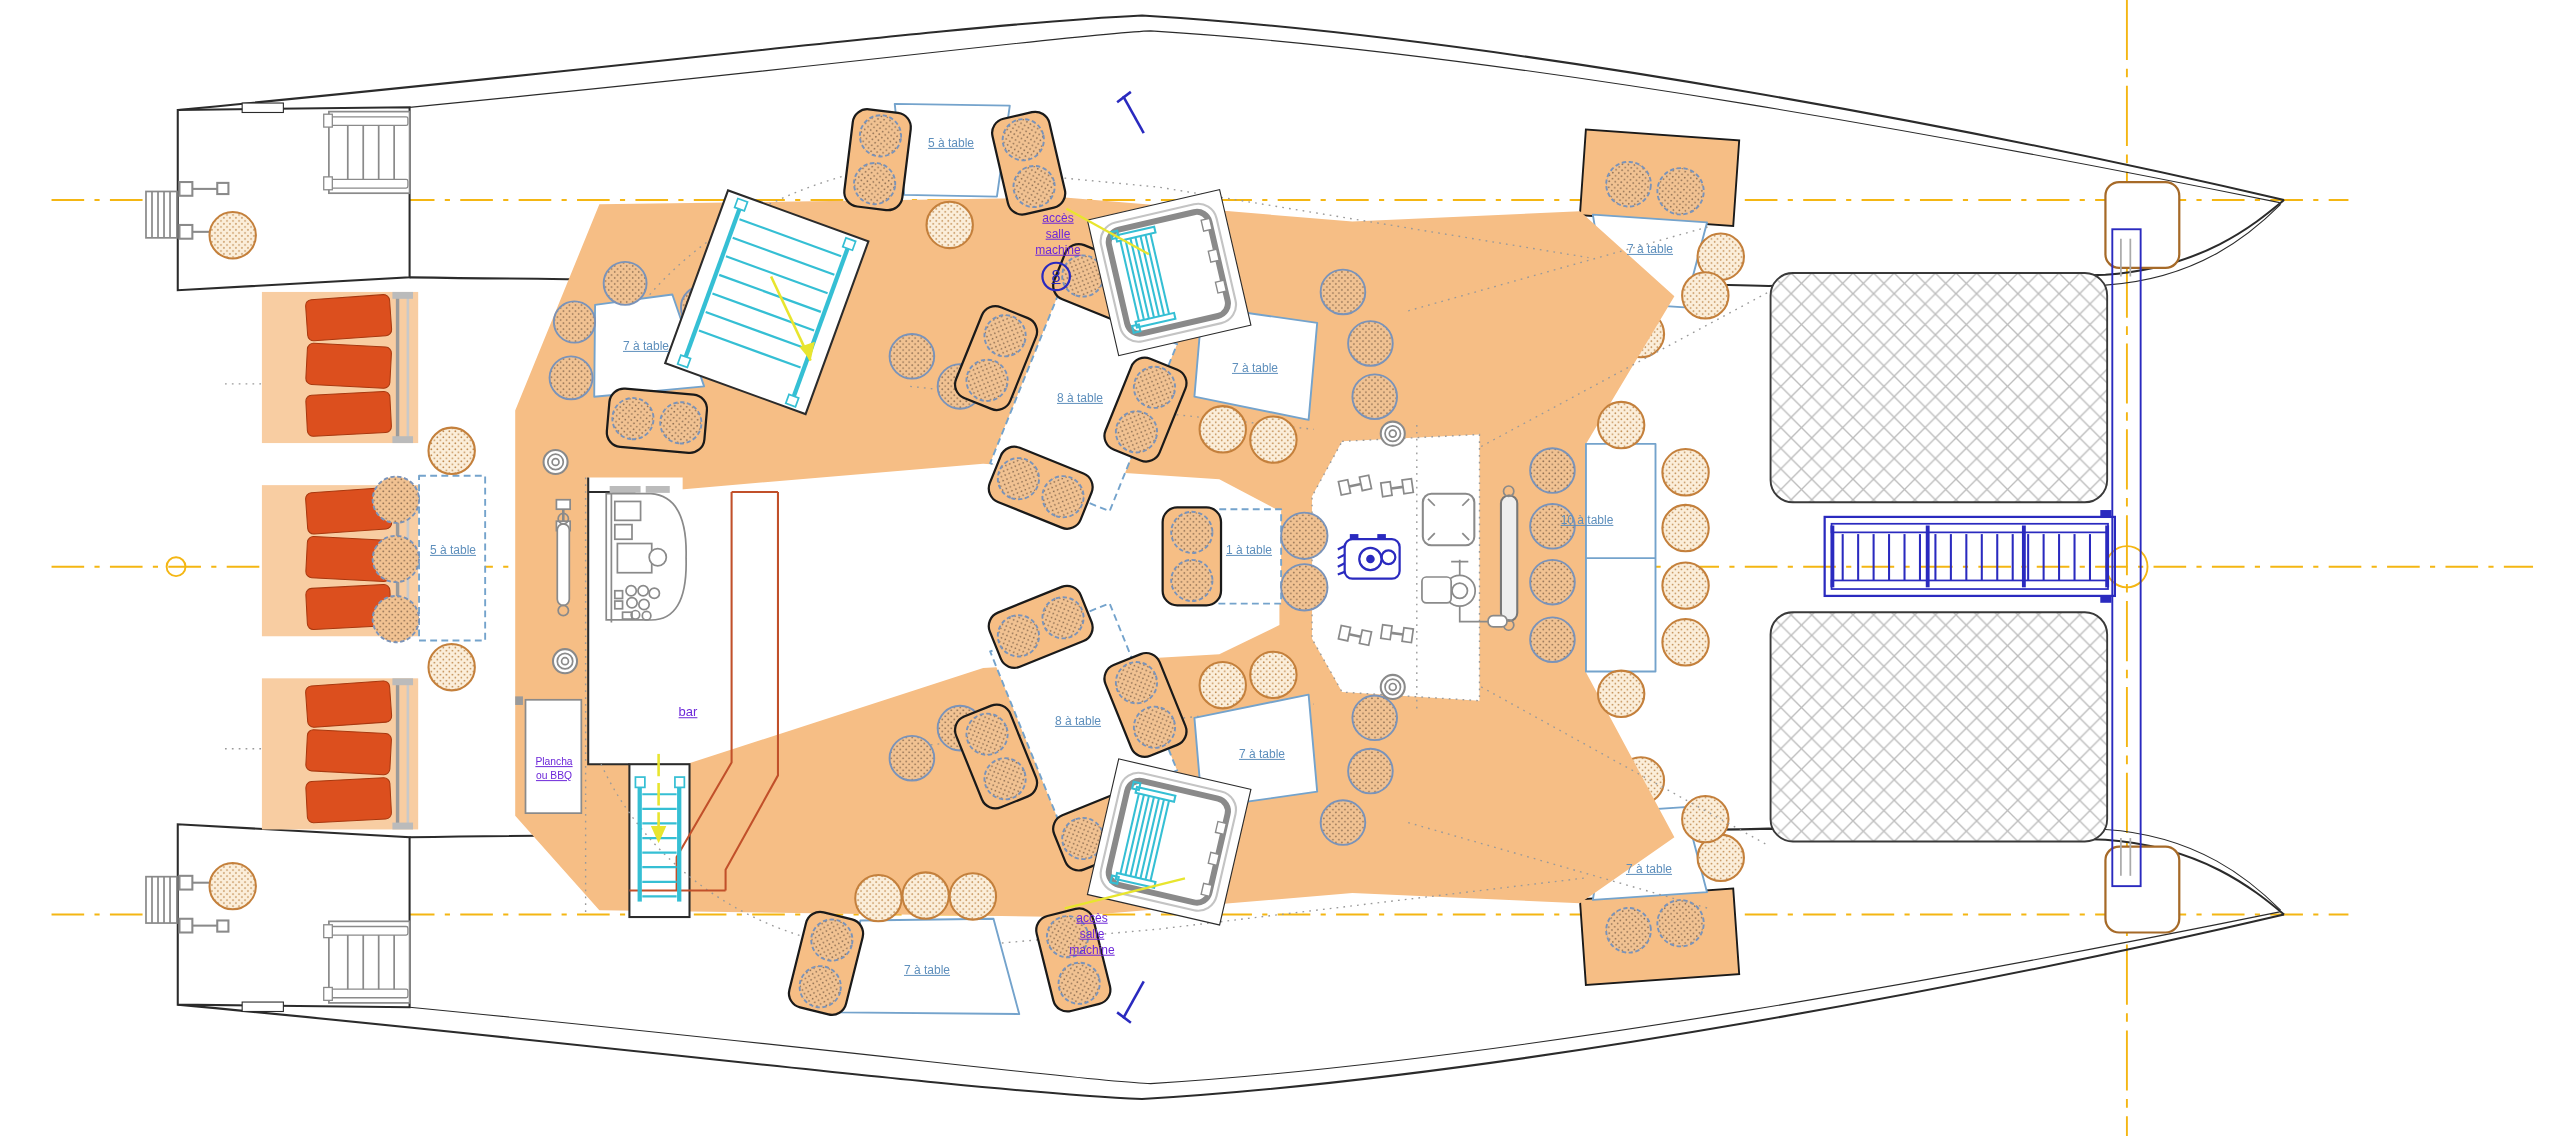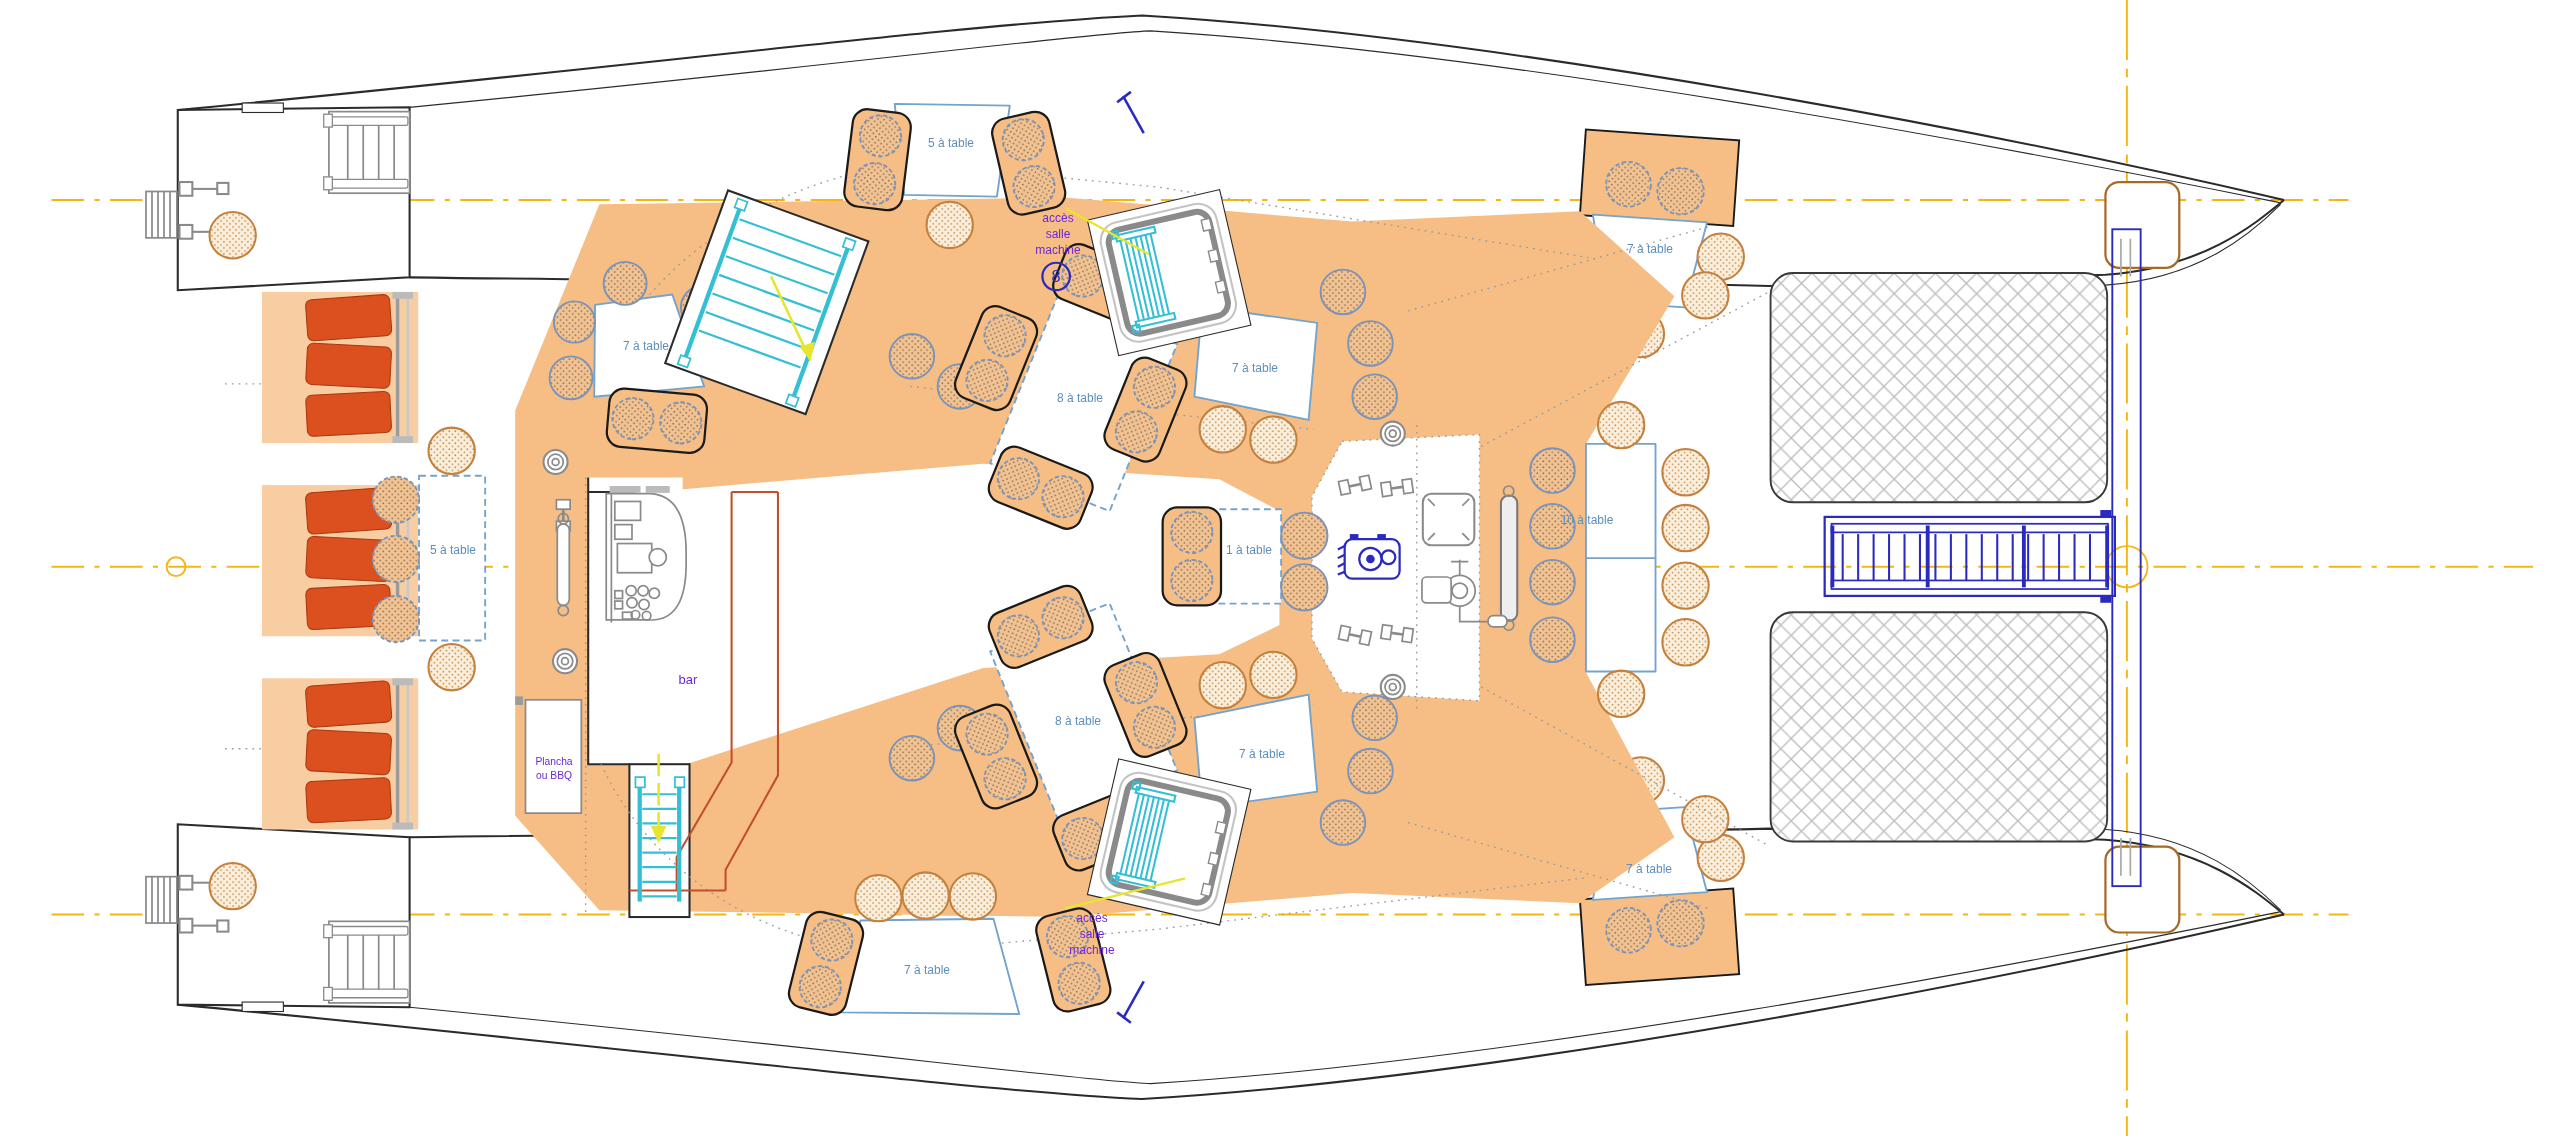--- a/index.html
+++ b/index.html
@@ -28,23 +28,23 @@
   .dot {stroke:#9A9A9A;stroke-width:1.6;stroke-dasharray:2 6;fill:none;}
   .red {stroke:var(--counter_red,#C1502A);stroke-width:2.4;fill:none;}
   .cb  {fill:url(#stipB);stroke:var(--chair_stroke_blue,#7A93B9);stroke-width:2.2;}
   .cbd {fill:url(#stipB);stroke:var(--chair_stroke_blue,#7A93B9);stroke-width:2.2;stroke-dasharray:5 3;}
   .co  {fill:url(#stipO);stroke:var(--chair_stroke_orange,#C4803C);stroke-width:2.4;}
   .benchr{fill:var(--deck,#F6BE85);stroke:#1A1A1A;stroke-width:2.6;}
   .cush{fill:var(--cushion,#DC4F1E);stroke:#A8380F;stroke-width:1.2;}
 
   
   .lbl{position:absolute;transform:translate(-50%,-50%);color:var(--label_blue,#5E8FBC);
-       font-size:12px;white-space:pre-line;text-align:center;line-height:1.35;}
+       font-size:12px;white-space:pre-line;text-align:center;line-height:1.35;text-decoration:underline;}
   .lbl.black{color:#6d28d9;}
-  .lbl.big{font-size:13px;}
+  .lbl.big{font-size:13px;margin-top:32px;}
   .lbl.small{font-size:10.3px;margin-top:12px;}
   .lbl.num{color:var(--blue,#2A2ABF);font-size:16.3px;}
 </style>
 </head>
 <body>
 
 <div id="stage">
 <svg id="plan-svg" width="2576" height="1136" viewBox="0 0 3000 1323" xmlns="http://www.w3.org/2000/svg">
 
   <defs>

